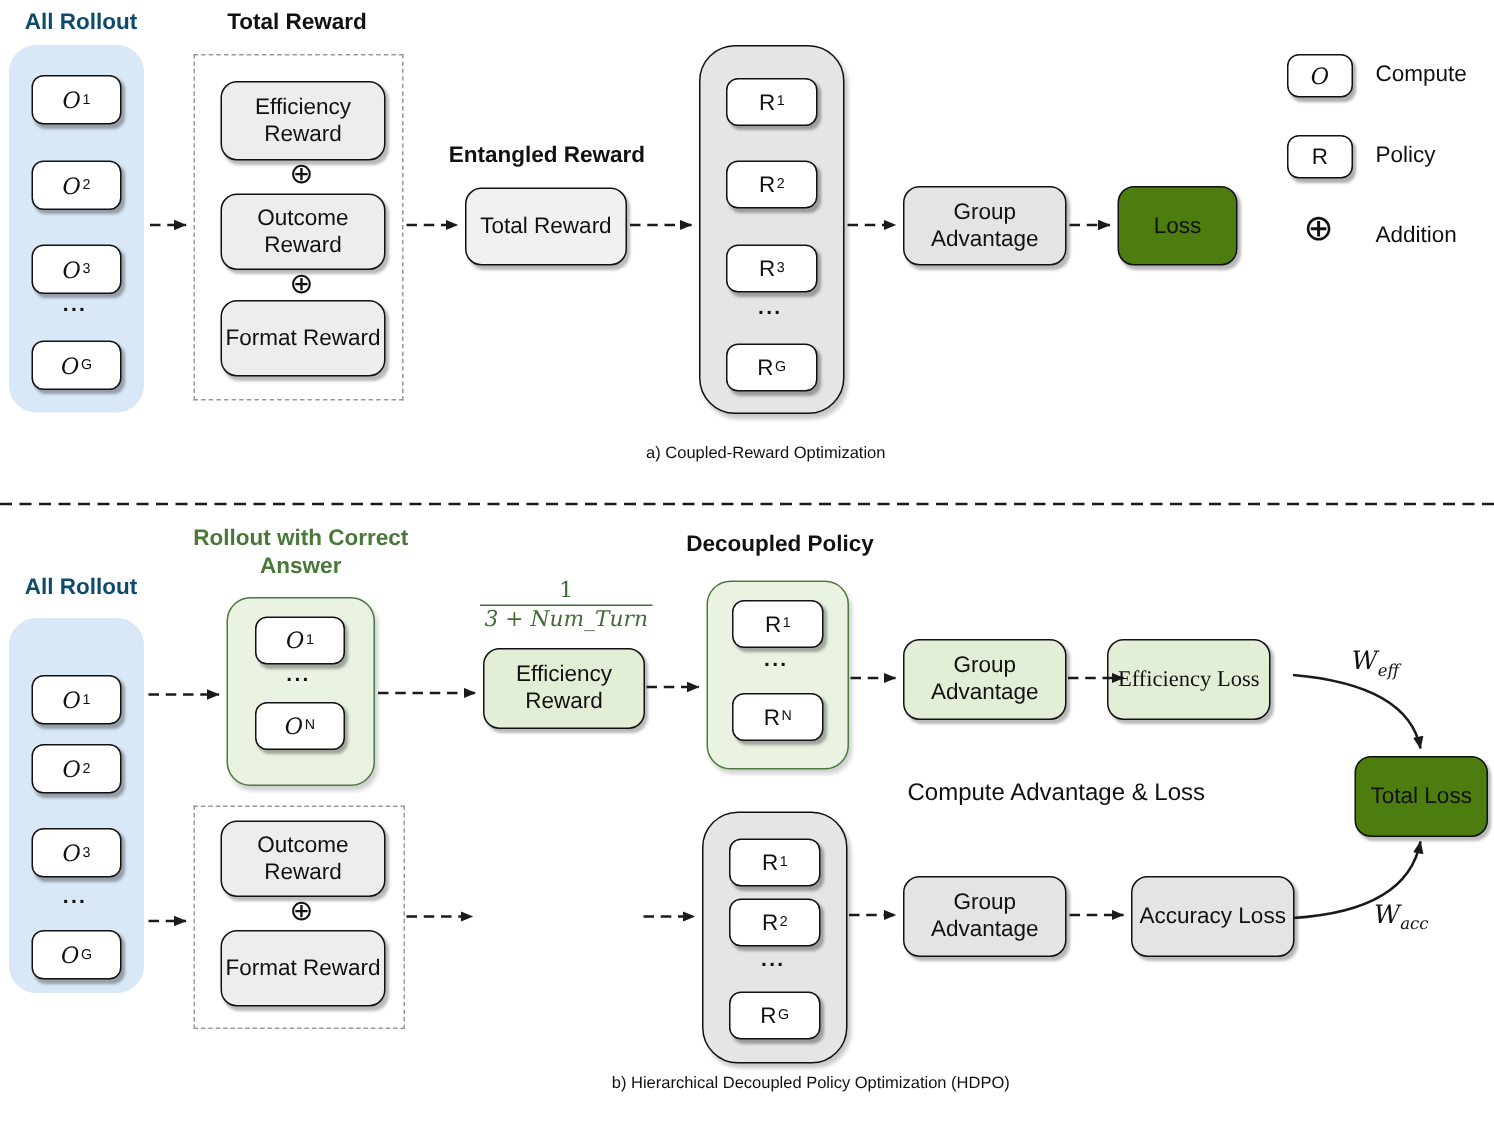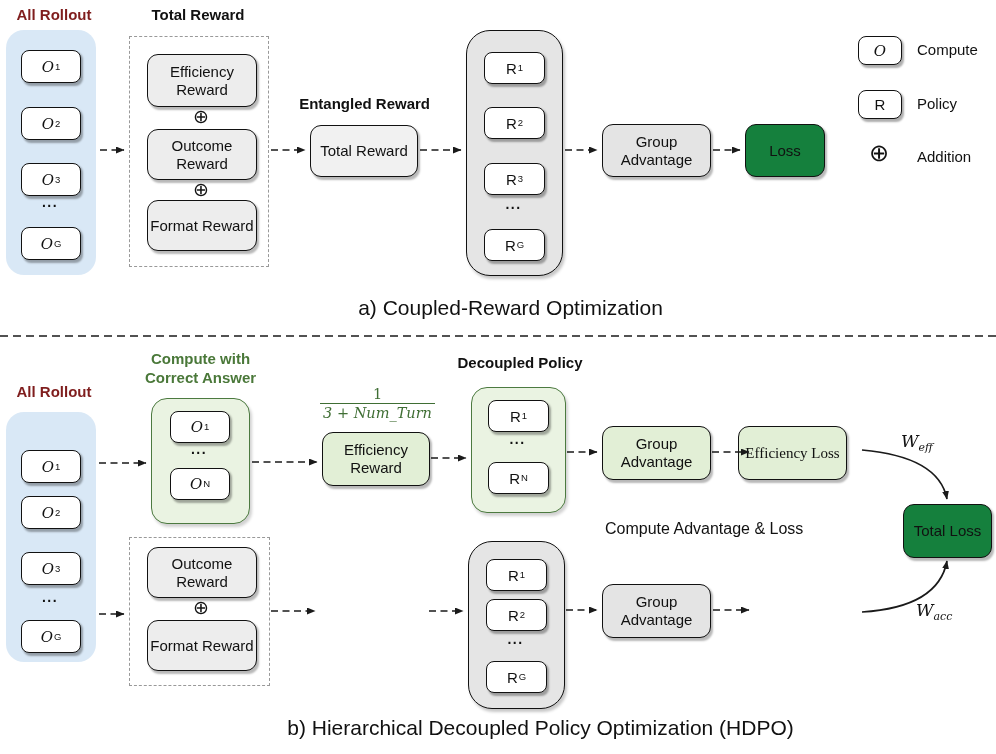--- a/index.html
+++ b/index.html
@@ -22,33 +22,33 @@
   
   .pbox{
     position:absolute;border:1.7px solid #111;border-radius:11px;
     display:flex;align-items:center;justify-content:center;text-align:center;
     font-size:15px;line-height:1.2;box-shadow:2px 2.5px 2px rgba(0,0,0,.28);
     background:#ededed;
   }
   .pbox.lightgray{background:#f1f1f1;}
   .pbox.midgray{background:#e4e4e4;}
   .pbox.green{background:#e2efd6;}
-  .pbox.blue{background:#15803d;}
+  .pbox.blue{background:#4d7c0f;}
 
   
   .container{position:absolute;border-radius:18px;}
   .c-blue{background:#d9e8f6;}
   .c-gray{background:#e5e5e5;border:1.7px solid #111;border-radius:24px;box-shadow:2px 3px 3px rgba(0,0,0,.22);}
   .c-green{background:#eaf3e2;border:1.8px solid #4c7a40;border-radius:16px;box-shadow:2px 3px 3px rgba(0,0,0,.18);}
   .dashedbox{position:absolute;border:1.7px dashed #999;background:transparent;}
 
   .lbl{position:absolute;font-size:15px;font-weight:700;text-align:center;}
-  .lbl.blue{color:#7f1d1d;}
+  .lbl.blue{color:#0c4a6e;}
   .lbl.greentxt{color:#4a7839;}
-  .caption{position:absolute;font-size:21px;text-align:center;color:#111;}
+  .caption{position:absolute;font-size:11px;text-align:center;color:#111;}
   .oplus{position:absolute;font-size:19px;text-align:center;line-height:1;color:#111;}
   .dots{position:absolute;font-weight:700;letter-spacing:1.5px;font-size:14px;text-align:center;color:#111;}
   .plain{position:absolute;font-size:16px;color:#111;}
   .wlbl{position:absolute;font-family:"DejaVu Serif",serif;font-style:italic;font-size:17px;}
   .wlbl sub{font-size:11px;}
   .formula{position:absolute;color:#3f6e34;font-family:"DejaVu Serif",serif;font-size:14.5px;text-align:center;}
   .formula .num{display:block;border-bottom:1.5px solid #3f6e34;padding:0 4px 1px 4px;}
   .formula .den{display:block;font-style:italic;padding-top:1px;}
   .legend-sym{position:absolute;font-size:24px;text-align:center;line-height:1;}
   .legend-txt{position:absolute;font-size:15px;}
@@ -118,21 +118,21 @@
   <div class="legend-txt" style="left:917px;top:41px;">Compute</div>
   <div class="nbox rbox" style="left:858px;top:90px;width:42px;height:27px;">
       <span class="base">R</span>
     </div>
   <div class="legend-txt" style="left:917px;top:95px;">Policy</div>
   <div class="legend-sym" style="left:862px;top:141px;width:34px;">⊕</div>
   <div class="legend-txt" style="left:917px;top:148px;">Addition</div>
 
   <div class="caption" style="left:25px;right:0;top:296px;">a) Coupled-Reward Optimization</div>
 
-  <div class="lbl greentxt" style="left:128px;top:350px;width:145px;line-height:1.25;">Compute with Correct Answer</div>
+  <div class="lbl greentxt" style="left:128px;top:350px;width:145px;line-height:1.25;">Rollout with Correct Answer</div>
   <div class="lbl blue" style="left:8px;top:383px;width:92px;">All Rollout</div>
   <div class="container c-blue" style="left:6px;top:412px;width:90px;height:250px;"></div>
 
   <div class="nbox obox" style="left:21px;top:450px;width:58px;height:31px;">
       <span class="base">O</span>
       <sub>1</sub>
     </div>
   <div class="nbox obox" style="left:21px;top:496px;width:58px;height:31px;">
       <span class="base">O</span>
       <sub>2</sub>
@@ -198,20 +198,21 @@
       <span class="base">R</span>
       <sub>2</sub>
     </div>
   <div class="dots" style="left:486px;top:631px;width:59px;">...</div>
   <div class="nbox rbox" style="left:486px;top:661px;width:59px;height:30px;">
       <span class="base">R</span>
       <sub>G</sub>
     </div>
 
   <div class="pbox midgray" style="left:602px;top:584px;width:107px;height:52px;">Group Advantage</div>
+  <div class="pbox midgray" style="left:754px;top:584px;width:107px;height:52px;">Accuracy Loss</div>
   <div class="wlbl" style="left:916px;top:600px;"><span>W</span><sub>acc</sub></div>
 
   <div class="caption" style="left:85px;right:0;top:716px;">b) Hierarchical Decoupled Policy Optimization (HDPO)</div>
 
   <svg class="overlay" width="996" height="754" viewBox="0 0 996 754">
     <defs>
       <marker id="arw" markerUnits="userSpaceOnUse" markerWidth="10" markerHeight="9" refX="8" refY="3.5" orient="auto">
         <path d="M0,0 L8.5,3.5 L0,7 Z" fill="#1a1a1a"></path>
       </marker>
     </defs>

